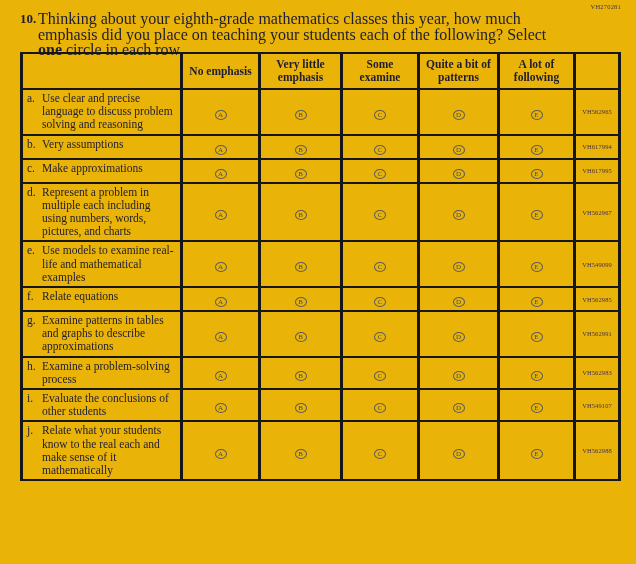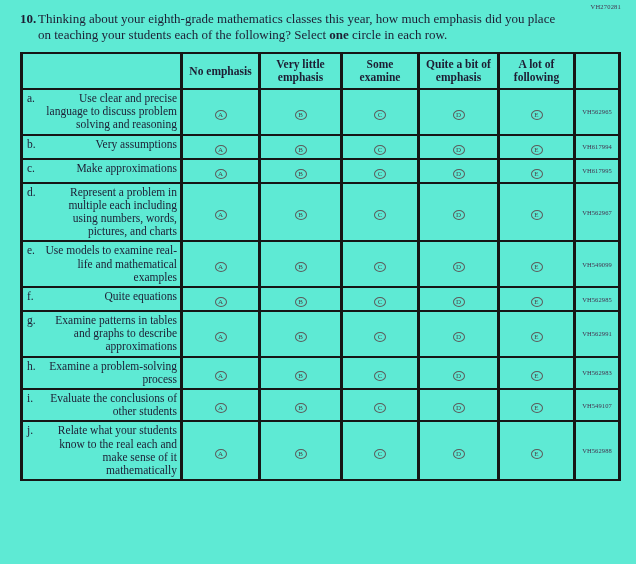--- a/index.html
+++ b/index.html
@@ -1,21 +1,21 @@
 <!DOCTYPE html>
 <html><head>
 <meta charset="utf-8">
 <style>
   * { margin: 0; padding: 0; box-sizing: border-box; }
   html, body { background: #e8e8e8; }
   .page {
     position: relative;
     width: 636px;
     height: 564px;
-    background: #5eead4;
+    background: #eab308;
     font-family: "Liberation Serif", "DejaVu Serif", serif;
     color: #1d1d33;
     overflow: hidden;
     text-decoration: underline;
   }
   .page-code {
     position: absolute;
     top: 3px;
     right: 15px;
     font-size: 6.5px;
@@ -29,21 +29,21 @@
     width: 545px;
     display: flex;
   }
   .qnum {
     font-weight: bold;
     font-size: 13px;
     width: 18px;
     flex: 0 0 18px;
   }
   .qtext {
-    font-size: 13px;
+    font-size: 16px;
     line-height: 15.5px;
     width: 522px;
   }
   .qtext .bold { font-weight: bold; }
   table.survey {
     position: absolute;
     top: 52px;
     left: 20px;
     width: 598px;
     border-collapse: collapse;
@@ -66,21 +66,21 @@
     border-bottom: 3px solid #161616;
   }
   td.label-cell {
     vertical-align: top;
     padding: 2px 3px 2px 4px;
     font-size: 11.5px;
     line-height: 13.2px;
   }
   td.label-cell .cell-inner { display: flex; }
   td.label-cell .row-letter { flex: 0 0 15px; }
-  td.label-cell .row-label { flex: 1; text-align: right; }
+  td.label-cell .row-label { flex: 1; }
   td.bubble-cell {
     text-align: center;
     vertical-align: middle;
     padding: 2px 0;
   }
   .bubble {
     display: inline-block;
     width: 12px;
     height: 10px;
     border: 1px solid #5c5c5c;
@@ -126,21 +126,21 @@
       <col style="width:80px">
       <col style="width:76px">
       <col style="width:45px">
     </colgroup>
     <thead>
       <tr id="header-row">
           <th></th>
           <th>No emphasis</th>
           <th>Very little emphasis</th>
           <th>Some examine</th>
-          <th>Quite a bit of emphasis</th>
+          <th>Quite a bit of patterns</th>
           <th>A lot of following</th>
           <th></th>
         </tr>
     </thead>
     <tbody id="table-body">
         <tr>
           <td class="label-cell">
             <div class="cell-inner">
               <span class="row-letter">a.</span>
               <span class="row-label">Use clear and precise language to discuss problem solving and reasoning</span>
@@ -206,21 +206,21 @@
           <td class="bubble-cell"><span class="bubble">B</span></td>
           <td class="bubble-cell"><span class="bubble">C</span></td>
           <td class="bubble-cell"><span class="bubble">D</span></td>
           <td class="bubble-cell"><span class="bubble">E</span></td>
           <td class="code-cell">VH549099</td>
         </tr>
         <tr>
           <td class="label-cell">
             <div class="cell-inner">
               <span class="row-letter">f.</span>
-              <span class="row-label">Quite equations</span>
+              <span class="row-label">Relate equations</span>
             </div>
           </td>
           <td class="bubble-cell"><span class="bubble">A</span></td>
           <td class="bubble-cell"><span class="bubble">B</span></td>
           <td class="bubble-cell"><span class="bubble">C</span></td>
           <td class="bubble-cell"><span class="bubble">D</span></td>
           <td class="bubble-cell"><span class="bubble">E</span></td>
           <td class="code-cell">VH562985</td>
         </tr>
         <tr>

